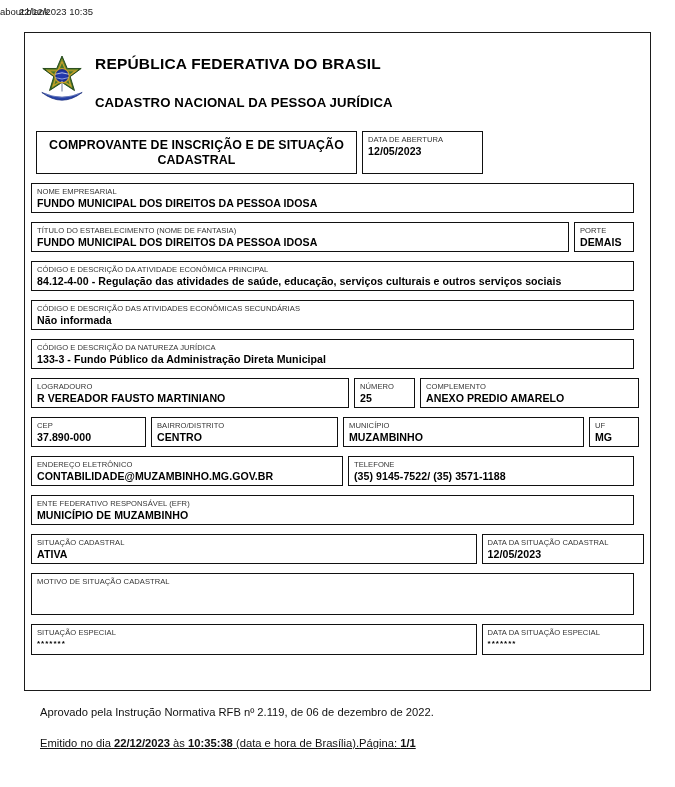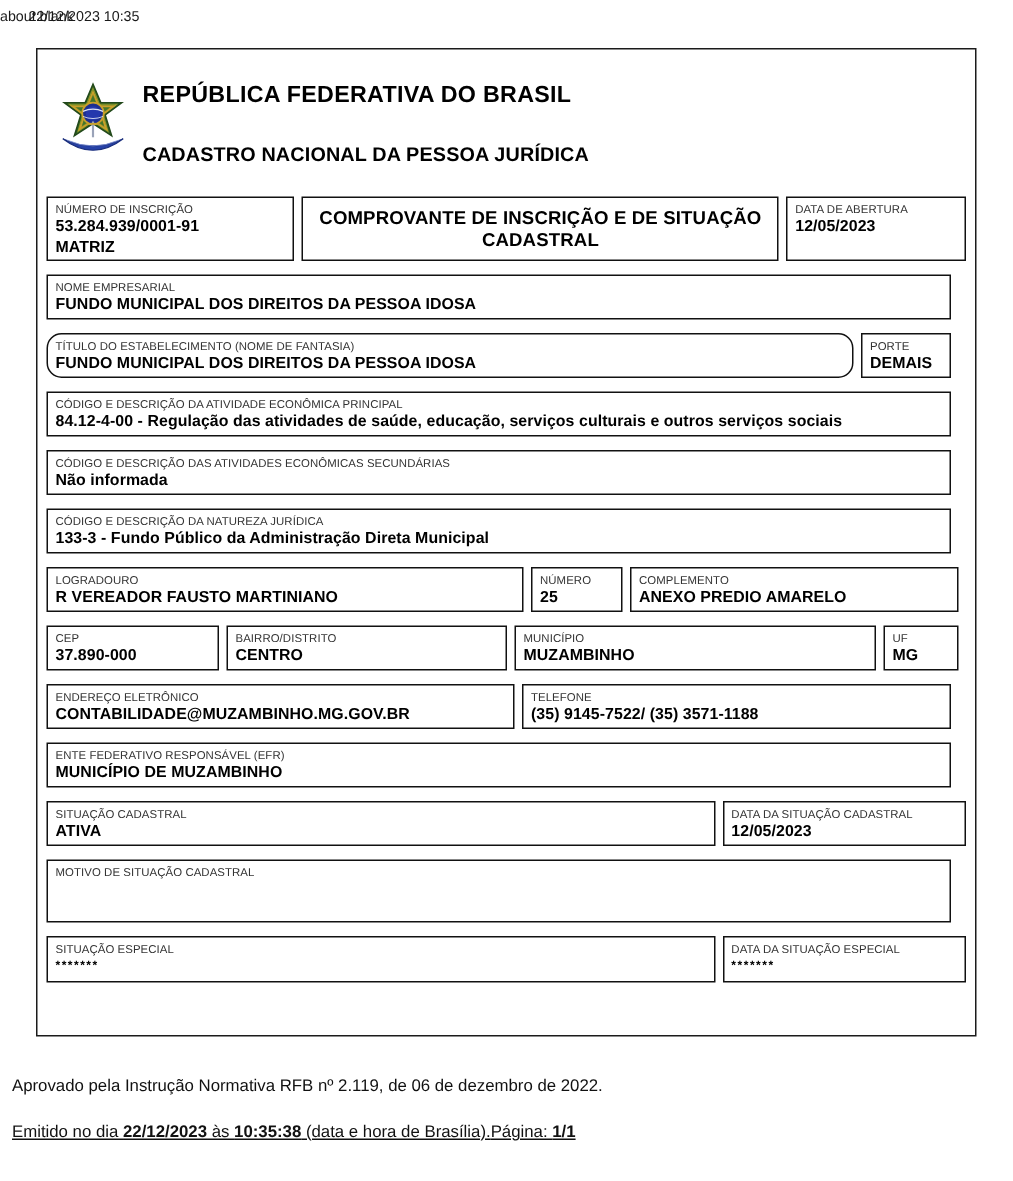--- a/index.html
+++ b/index.html
@@ -147,47 +147,46 @@
     line-height: 15px;
     letter-spacing: 0.1px;
   }
   .r-abert { width: 121px; height: 43px; margin-left: 5px; }
 
   .h-std { height: 30px; }
   .h-tall { height: 31px; }
   .h-motivo { height: 42px; }
 
   .w-full { width: 603px; }
-  .w-nome-fant { width: 538px; border-radius: 10px; }
+  .w-nome-fant { width: 538px; }
   .w-porte { width: 60px; margin-left: 5px; }
   .w-logr { width: 318px; }
   .w-num { width: 61px; margin-left: 5px; }
   .w-compl { width: 219px; margin-left: 5px; }
   .w-cep { width: 115px; }
   .w-bairro { width: 187px; margin-left: 5px; }
   .w-munic { width: 241px; margin-left: 5px; }
   .w-uf { width: 50px; margin-left: 5px; }
   .w-email { width: 312px; }
   .w-tel { width: 286px; margin-left: 5px; }
   .w-sit { width: 453px; }
   .w-sitdata { width: 165px; margin-left: 5px; }
   .w-esp { width: 453px; }
   .w-espdata { width: 165px; margin-left: 5px; }
 
   .spacer-8 { height: 4px; }
 
   
   .footer {
     position: absolute;
-    left: 8px;
+    left: 40px;
     top: 706px;
     width: 627px;
     font-size: 11.2px;
     color: #111111;
-    margin-top: 12px;
   }
   .footer-line1 { margin-bottom: 19px; }
   .footer-line2 {
     display: flex;
     align-items: baseline;
     text-decoration: underline;
   }
   .footer b { font-weight: bold; }
 </style>
 </head>
@@ -226,25 +225,20 @@
     </div>
     <div class="titles">
       <div class="title-main">REPÚBLICA FEDERATIVA DO BRASIL</div>
       <div class="title-sub">CADASTRO NACIONAL DA PESSOA JURÍDICA</div>
     </div>
   </div>
 
   <div class="rows">
 
     <div class="row">
-      <div class="box r-insc">
-        <div class="lbl">NÚMERO DE INSCRIÇÃO</div>
-        <div class="val">53.284.939/0001-91</div>
-        <div class="val">MATRIZ</div>
-      </div>
       <div class="r-comp">
         <span>COMPROVANTE DE INSCRIÇÃO E DE SITUAÇÃO CADASTRAL</span>
       </div>
       <div class="box r-abert">
         <div class="lbl">DATA DE ABERTURA</div>
         <div class="val">12/05/2023</div>
       </div>
     </div>
 
     <div class="spacer-8"></div>

